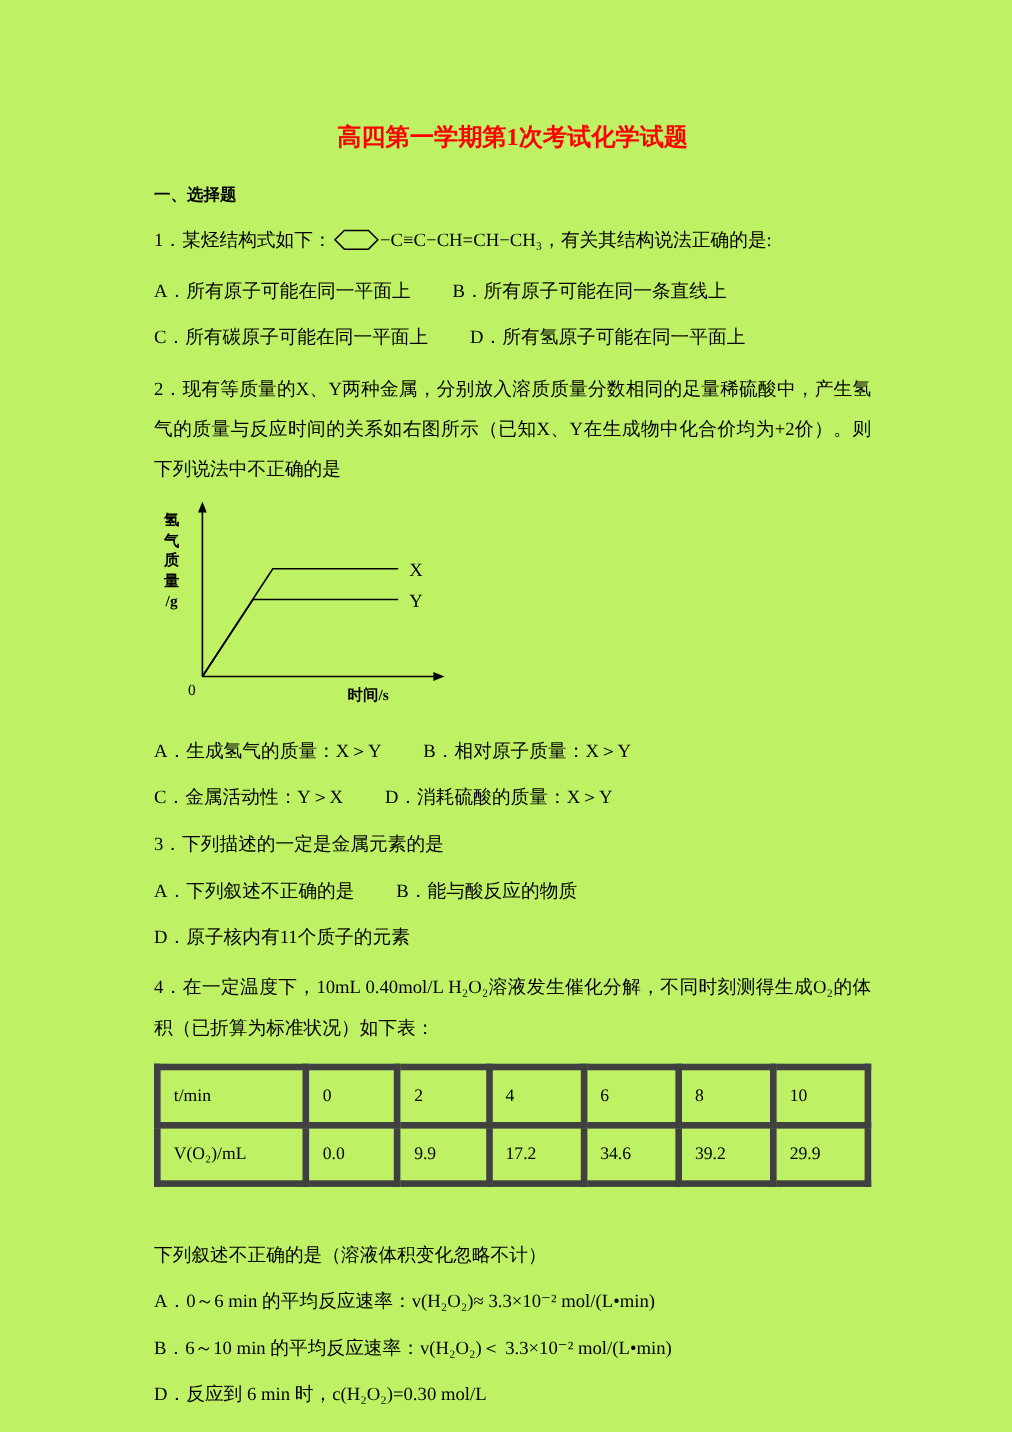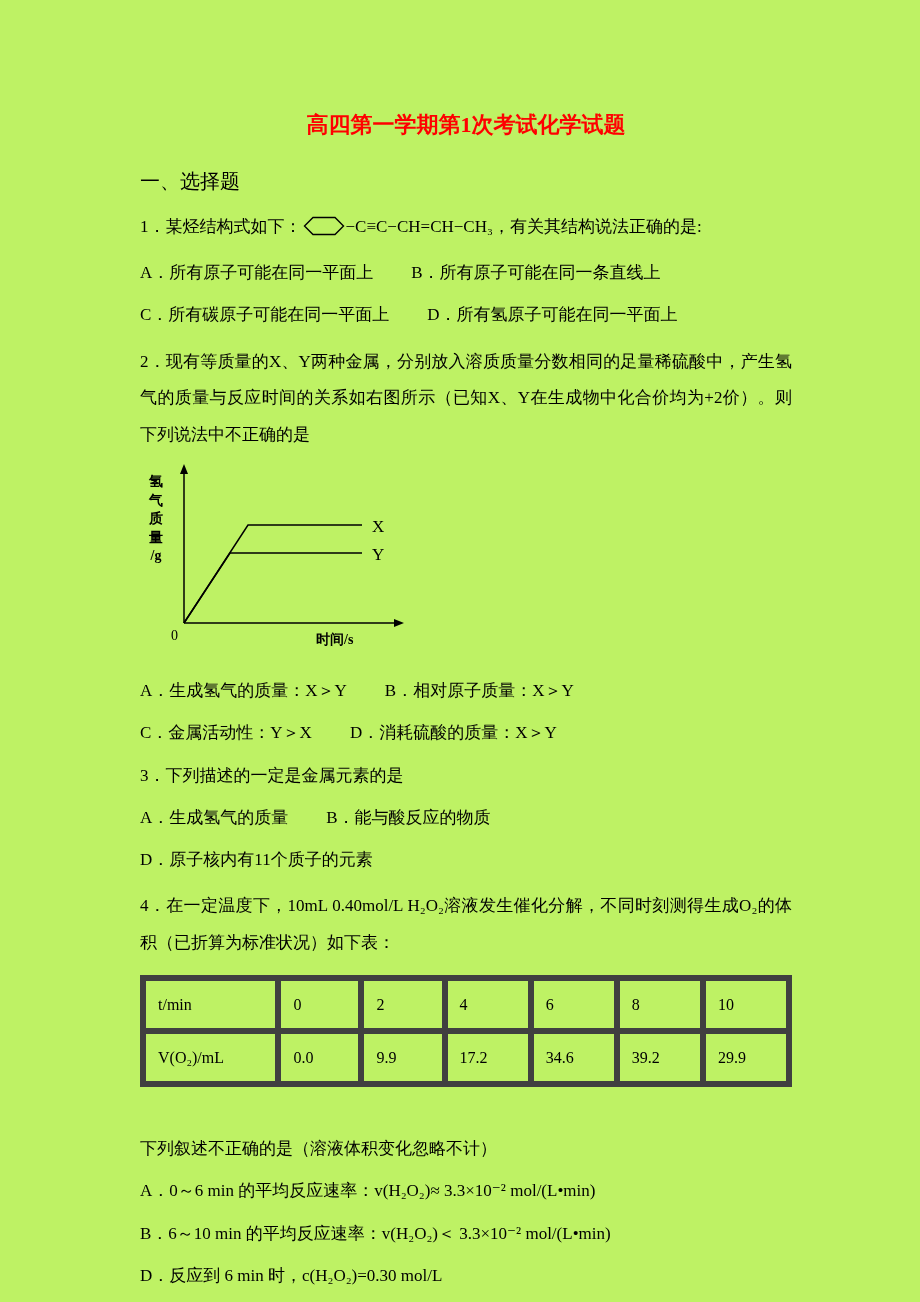--- a/index.html
+++ b/index.html
@@ -12,21 +12,21 @@
     box-sizing: border-box;
     width: 920px; height: 1302px;
     padding: 110px 128px 30px 140px;
     overflow: hidden;
     background: #bef264;
   }
   .title {
     font-size: 22px; font-weight: bold; color: #ff0000;
     text-align: center; margin: 0 0 28px 0;
   }
-  .heading { font-size: 20px; font-weight: normal; margin: 0 0 18px 0; }
+  .heading { font-size: 15px; font-weight: bold; margin: 0 0 18px 0; }
   .para { margin: 0 0 15px 0; line-height: 1.6; }
   .para-wrap { margin: 0 0 6px 0; line-height: 2.15; text-align: justify; }
   .opt-row { display: flex; column-gap: 38px; margin: 0 0 15px 0; line-height: 1.6; }
   .opt { white-space: nowrap; }
   .benzene { display: inline-block; vertical-align: -4px; margin: 0 1px; }
 
   
   .chart-wrap { position: relative; height: 198px; margin: 10px 0 16px 2px; }
   .y-axis-label {
     position: absolute; left: 2px; top: 10px; width: 24px;
@@ -101,21 +101,21 @@
     <span class="opt">A．生成氢气的质量：X＞Y</span>
     <span class="opt">B．相对原子质量：X＞Y</span>
   </div>
   <div class="opt-row">
     <span class="opt">C．金属活动性：Y＞X</span>
     <span class="opt">D．消耗硫酸的质量：X＞Y</span>
   </div>
 
   <p class="para">3．下列描述的一定是金属元素的是</p>
   <div class="opt-row">
-    <span class="opt">A．生成氢气的质量</span>
+    <span class="opt">A．下列叙述不正确的是</span>
     <span class="opt">B．能与酸反应的物质</span>
   </div>
   <div class="opt-row">
     <span class="opt">D．原子核内有11个质子的元素</span>
   </div>
 
   <p class="para-wrap">4．在一定温度下，10mL 0.40mol/L H₂O₂溶液发生催化分解，不同时刻测得生成O₂的体积（已折算为标准状况）如下表：</p>
 
   <table class="vtable">
     <tbody>

